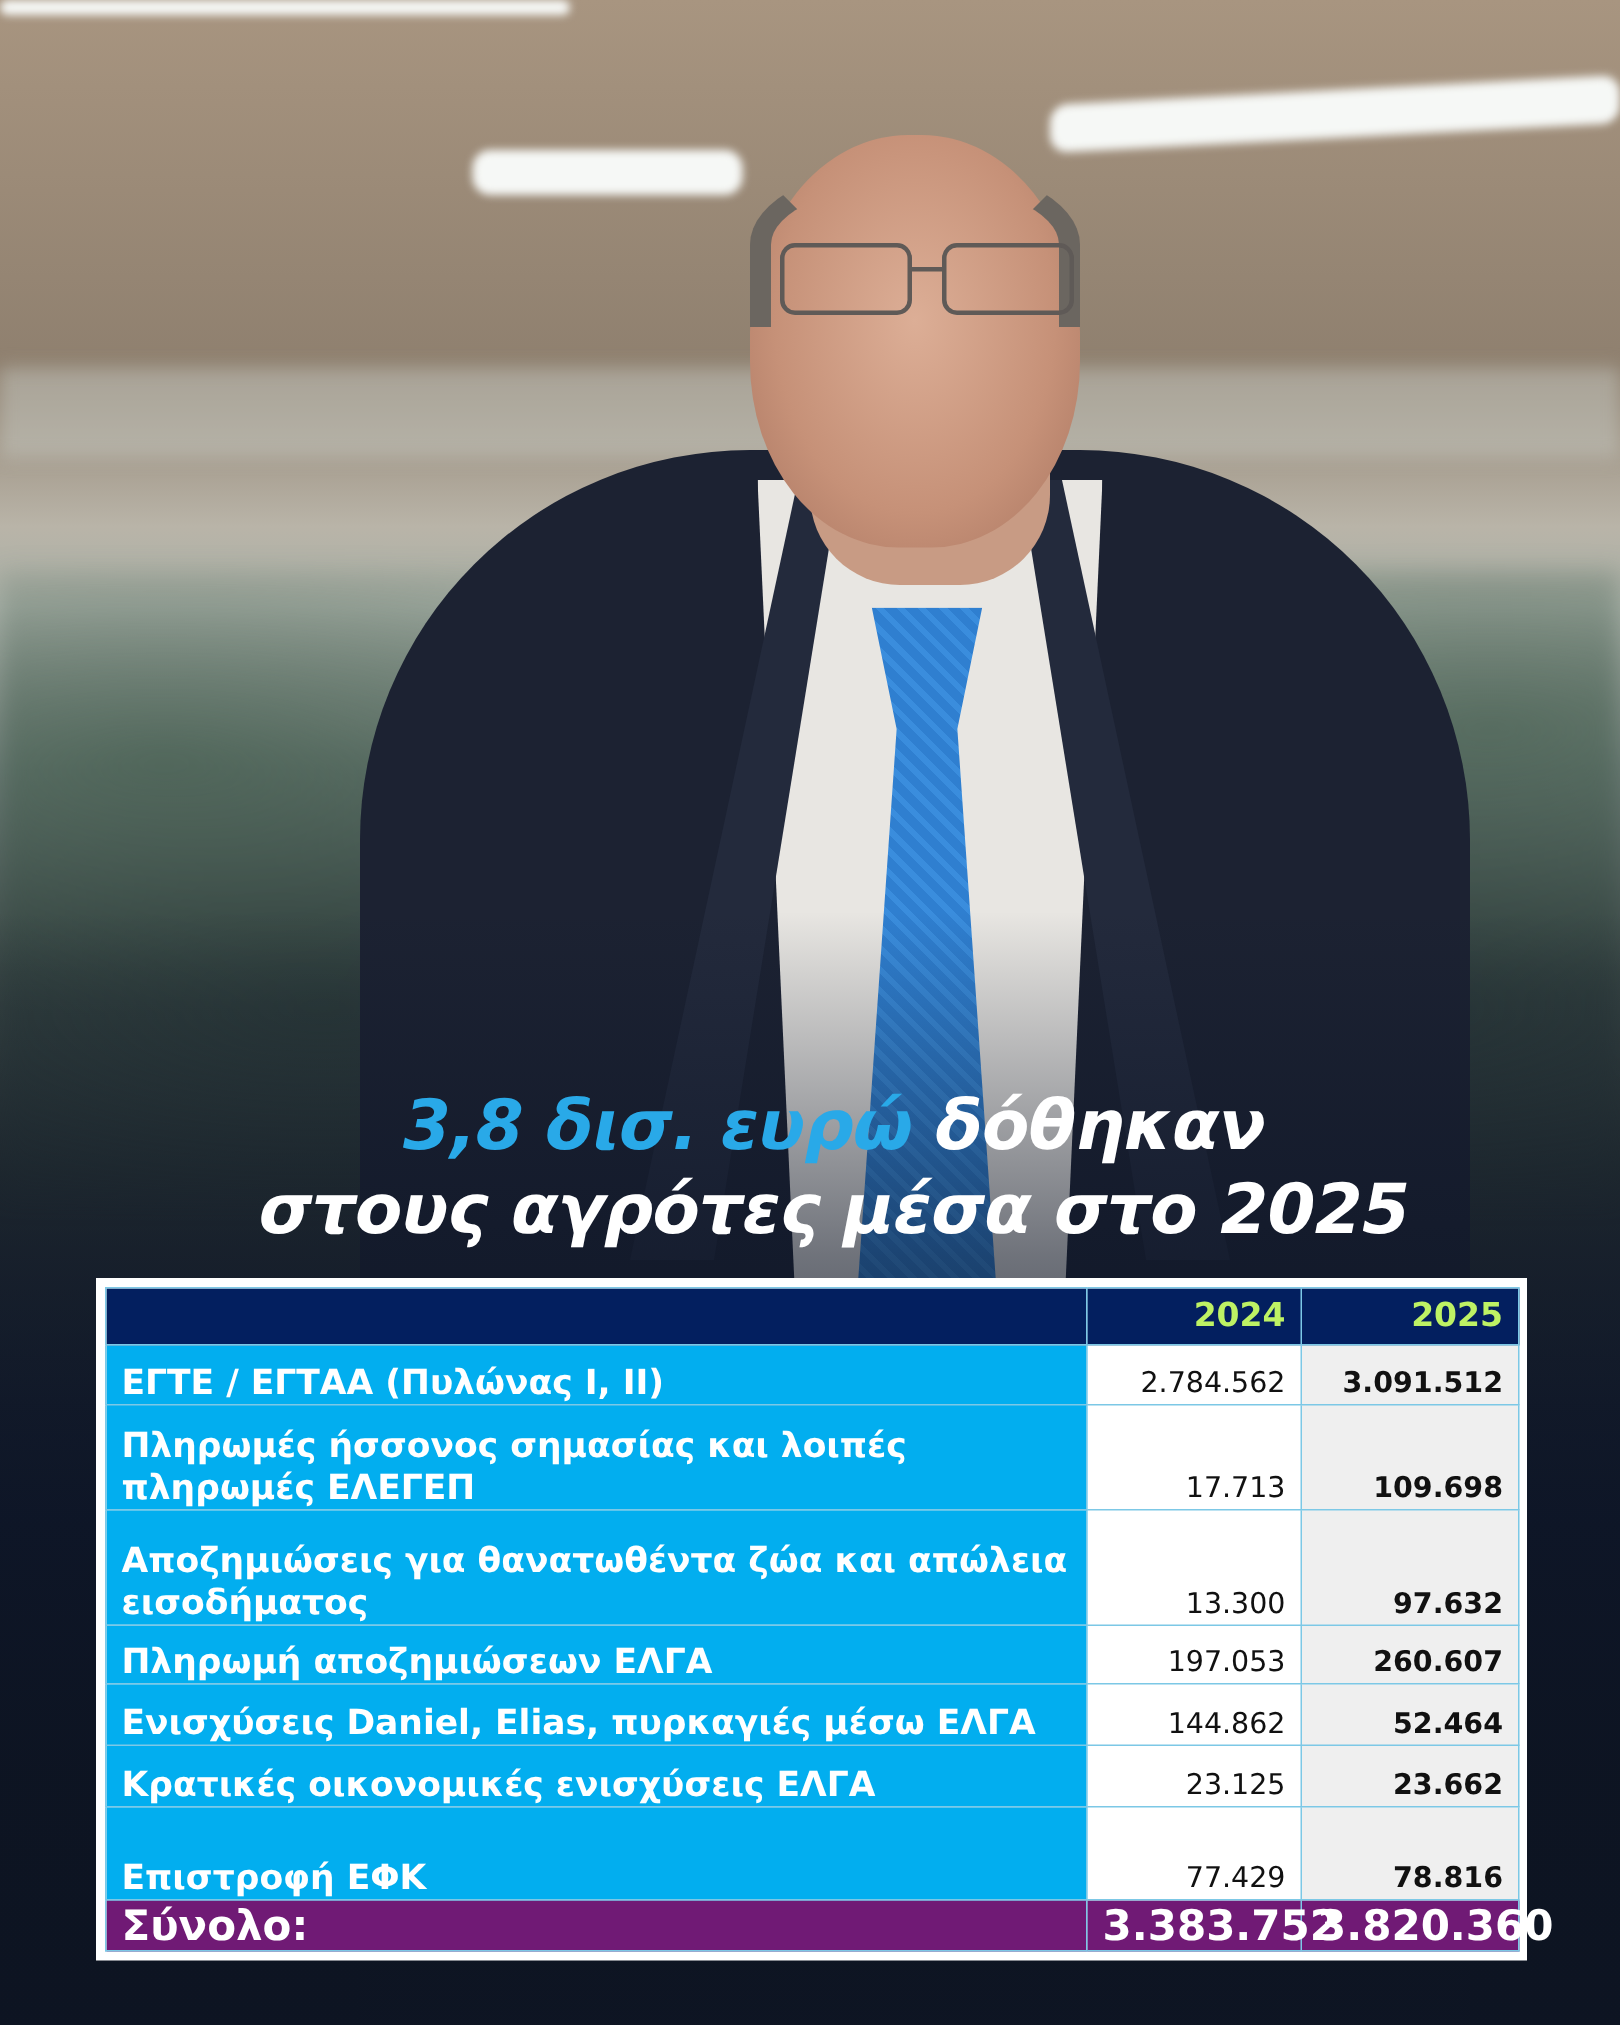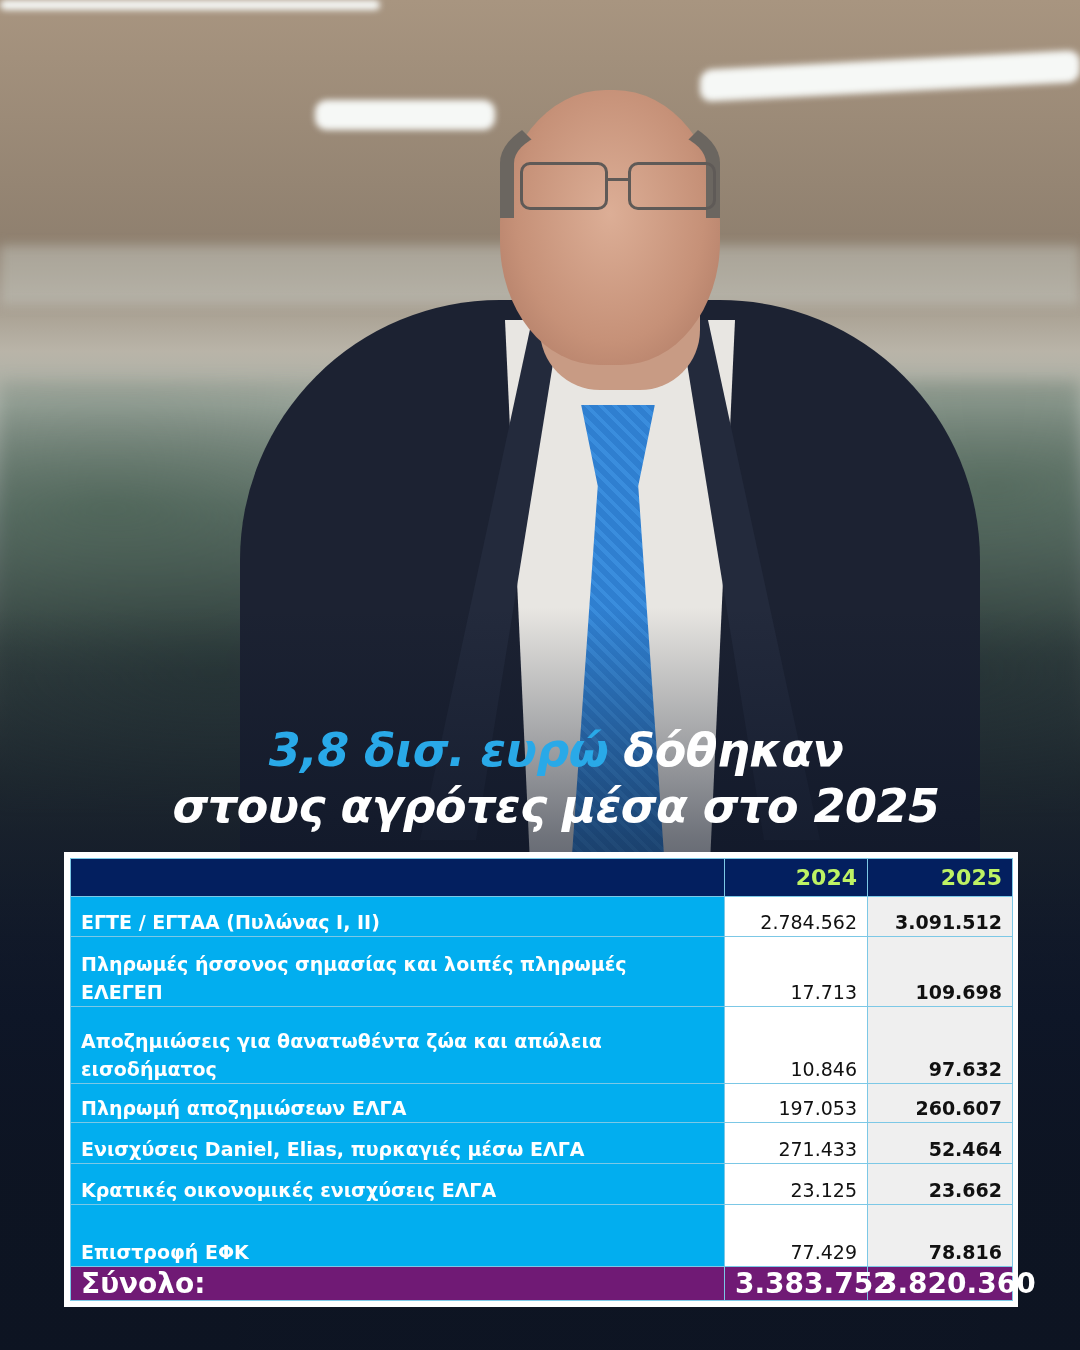--- a/index.html
+++ b/index.html
@@ -37,21 +37,21 @@
     .headline { position: absolute; left: 16px; top: 722px; width: 1080px; text-align: center; font-family: "DejaVu Sans", sans-serif; font-weight: bold; font-style: italic; color: #ffffff; font-size: 46px; line-height: 56px; letter-spacing: -0.5px; }
     .headline .accent { color: #29a9e8; }
 
     .table-frame { position: absolute; left: 64px; top: 852px; width: 954px; height: 455px; background: #ffffff; box-sizing: border-box; padding: 6px; }
     table { border-collapse: collapse; width: 100%; height: 100%; table-layout: fixed; font-family: "DejaVu Sans", sans-serif; font-size: 19px; }
     td, th { border: 1px solid #7cc8e6; padding: 0 10px; vertical-align: bottom; line-height: 28px; }
     col.c-label { width: 654px; }
     col.c-2024 { width: 143px; }
     col.c-2025 { width: 145px; }
     thead th { background: #031f5f; color: #bef264; font-weight: bold; font-size: 22px; height: 37px; text-align: right; vertical-align: middle; }
-    tbody td.label { background: #02aeef; color: #ffffff; font-weight: bold; text-align: left; font-size: 19px; }
+    tbody td.label { background: #02aeef; color: #ffffff; font-weight: bold; text-align: left; font-size: 23px; }
     tbody td.v24 { background: #ffffff; color: #111; text-align: right; }
     tbody td.v25 { background: #efefef; color: #111; font-weight: bold; text-align: right; }
     tfoot td { background: #701a75; color: #ffffff; font-weight: bold; font-size: 28px; height: 33px; vertical-align: middle; }
     tfoot td.num { text-align: right; }
     tr.r1 td { height: 31px; } tr.r2 td { height: 32px; } tr.r3 td { height: 31px; }
     tr.r4 td { height: 61px; } tr.r5 td { height: 31px; } tr.r6 td { height: 32px; }
     tr.r7 td { height: 32px; } tr.r8 td { height: 62px; } tr.r9 td { height: 49px; }
   </style>
 </head>
 <body>
@@ -105,31 +105,31 @@
         <td class="v24">2.784.562</td>
         <td class="v25">3.091.512</td>
       </tr>
       <tr class="r2">
         <td class="label">Πληρωμές ήσσονος σημασίας και λοιπές πληρωμές ΕΛΕΓΕΠ</td>
         <td class="v24">17.713</td>
         <td class="v25">109.698</td>
       </tr>
       <tr class="r4">
         <td class="label">Αποζημιώσεις για θανατωθέντα ζώα και απώλεια εισοδήματος</td>
-        <td class="v24">10.846</td>
+        <td class="v24">13.300</td>
         <td class="v25">97.632</td>
       </tr>
       <tr class="r5">
         <td class="label">Πληρωμή αποζημιώσεων ΕΛΓΑ</td>
         <td class="v24">197.053</td>
         <td class="v25">260.607</td>
       </tr>
       <tr class="r6">
         <td class="label">Ενισχύσεις Daniel, Elias, πυρκαγιές μέσω ΕΛΓΑ</td>
-        <td class="v24">271.433</td>
+        <td class="v24">144.862</td>
         <td class="v25">52.464</td>
       </tr>
       <tr class="r7">
         <td class="label">Κρατικές οικονομικές ενισχύσεις ΕΛΓΑ</td>
         <td class="v24">23.125</td>
         <td class="v25">23.662</td>
       </tr>
       <tr class="r9">
         <td class="label">Επιστροφή ΕΦΚ</td>
         <td class="v24">77.429</td>

